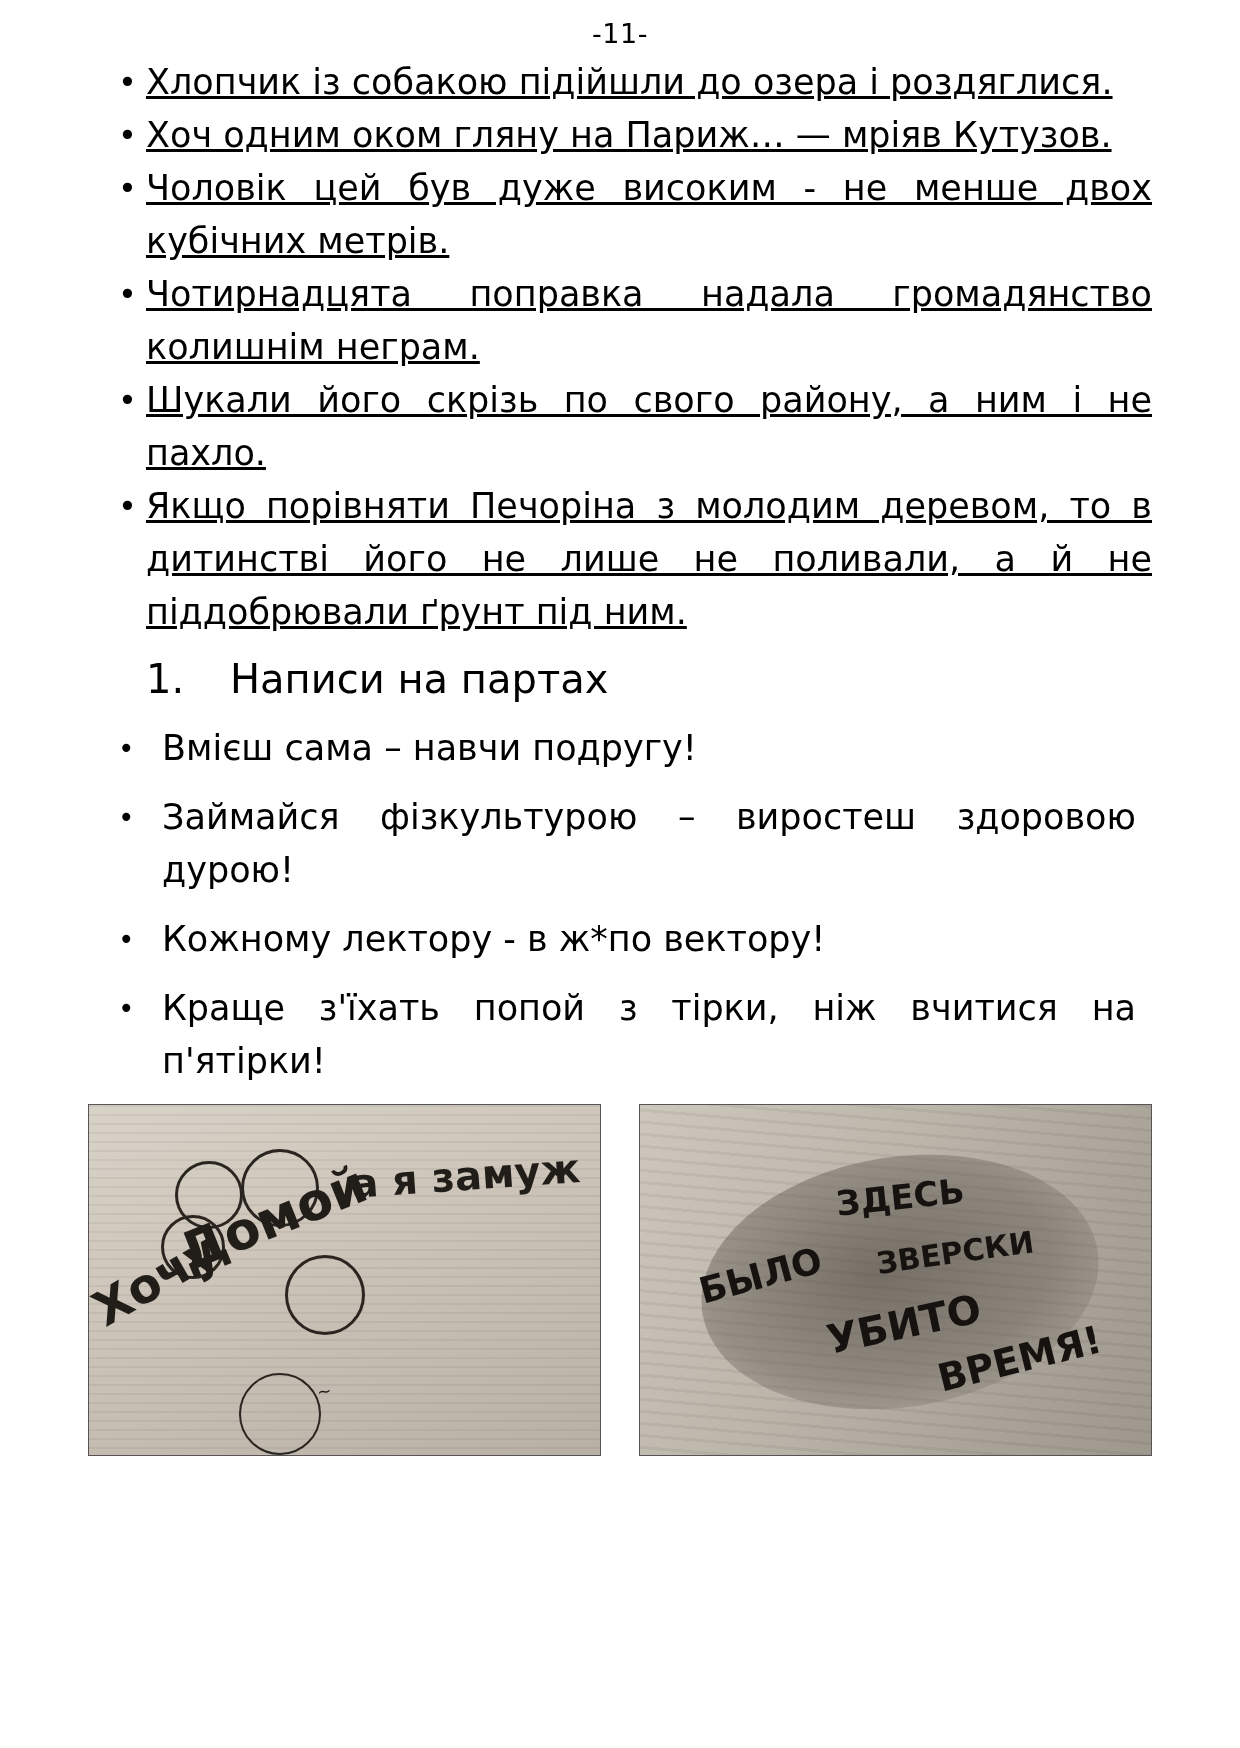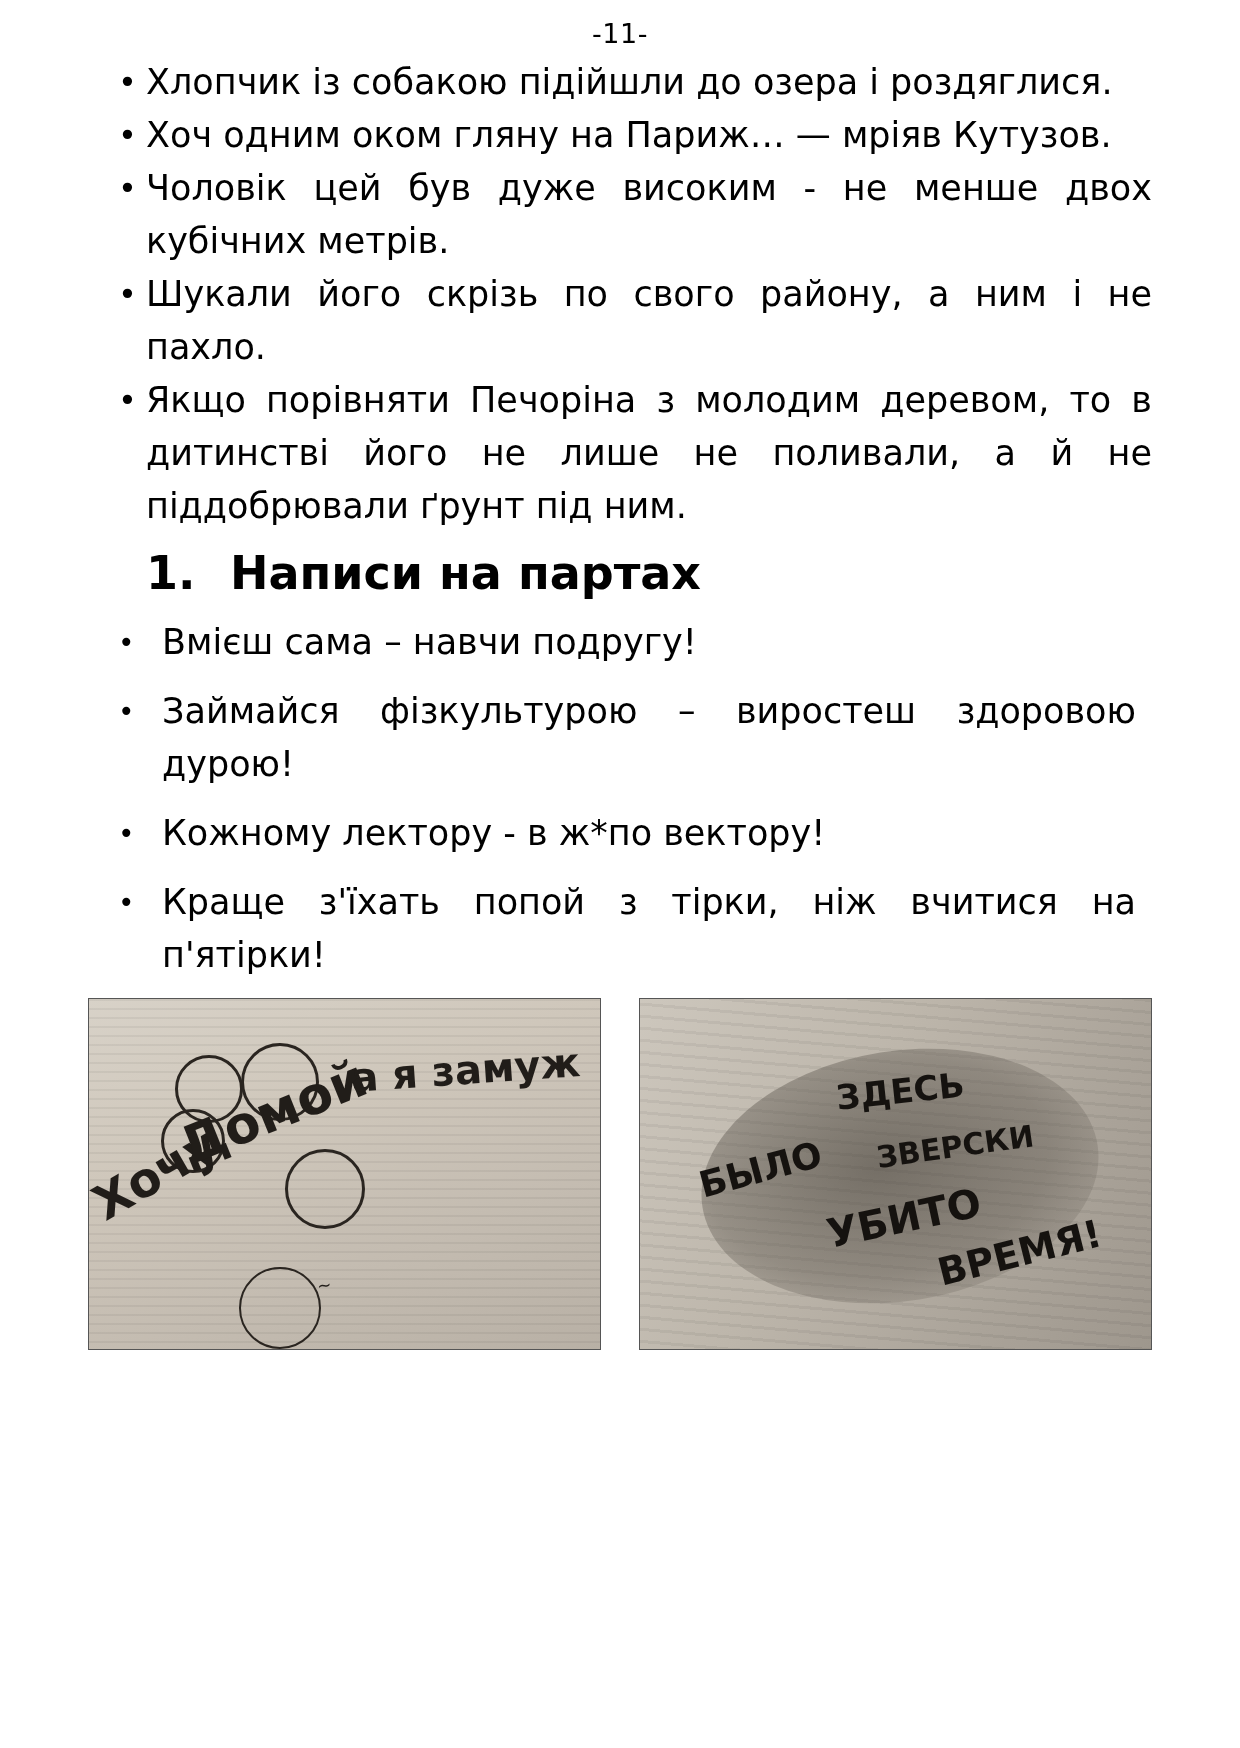--- a/index.html
+++ b/index.html
@@ -25,41 +25,42 @@
     text-align: center;
     font-size: 27px;
     line-height: 32px;
     margin: 0 0 6px 0;
     letter-spacing: 0.5px;
   }
   ul.bullet-list {
     list-style: none;
     margin: 0;
     padding: 0;
+    text-decoration: underline;
   }
   ul.bullet-list li {
     position: relative;
     font-size: 35px;
     line-height: 53px;
     text-align: justify;
     padding-left: 34px;
     margin: 0 0 0 24px;
   }
   ul.bullet-list li::before {
     content: "\2022";
     position: absolute;
     left: 6px;
     top: 0;
     font-size: 32px;
     line-height: 53px;
   }
   .section-heading {
-    font-size: 46px;
-    line-height: 53px;
-    font-weight: bold;
+    font-size: 40px;
+    line-height: 53px;
+    font-weight: normal;
     margin: 14px 0 4px 0;
     padding-left: 58px;
   }
   .section-heading .num {
     display: inline-block;
     width: 84px;
   }
   ul.desk-list {
     list-style: none;
     margin: 0;
@@ -148,20 +149,21 @@
 <body>
 
 <div class="page">
 
   <div class="page-number">-11-</div>
 
   <ul class="bullet-list">
     <li>Хлопчик із собакою підійшли до озера і роздяглися.</li>
     <li>Хоч одним оком гляну на Париж… — мріяв Кутузов.</li>
     <li>Чоловік цей був дуже високим - не менше двох кубічних метрів.</li>
+    <li>Чотирнадцята поправка надала громадянство колишнім неграм.</li>
     <li>Шукали його скрізь по свого району, а ним і не пахло.</li>
     <li>Якщо порівняти Печоріна з молодим деревом, то в дитинстві його не лише не поливали, а й не піддобрювали ґрунт під ним.</li>
   </ul>
 
   <div class="section-heading">
     <span class="num">1.</span><span>Написи на партах</span>
   </div>
 
   <ul class="desk-list">
     <li>Вмієш сама – навчи подругу!</li>

